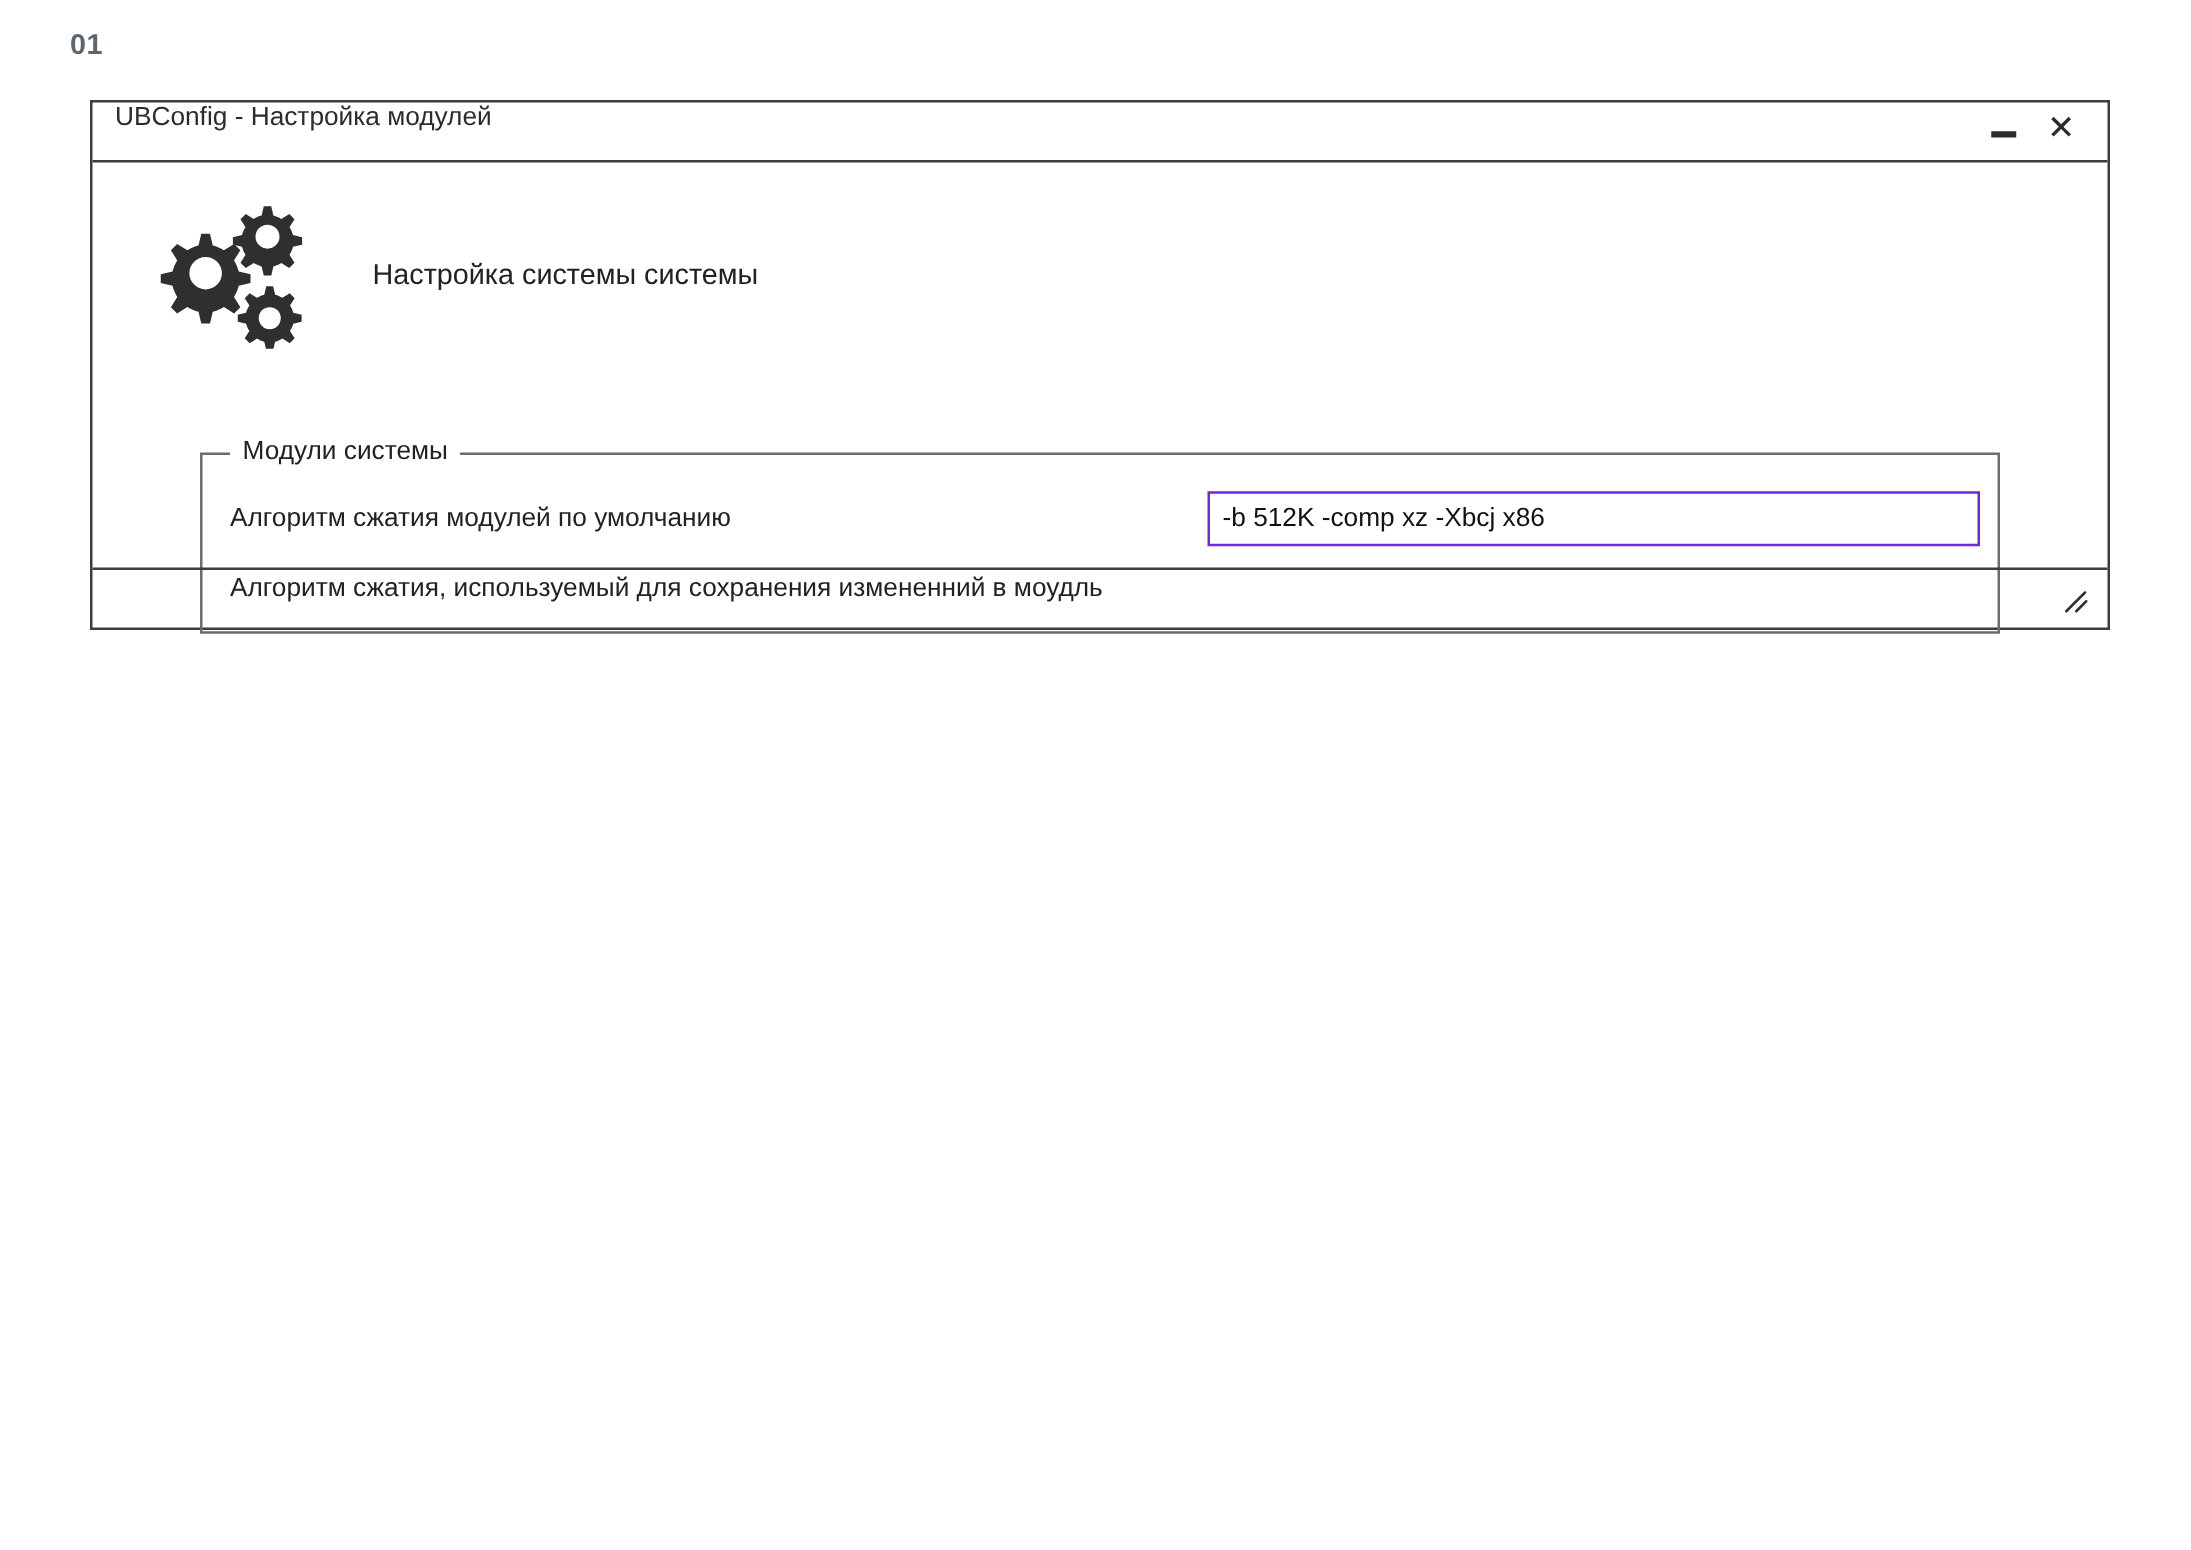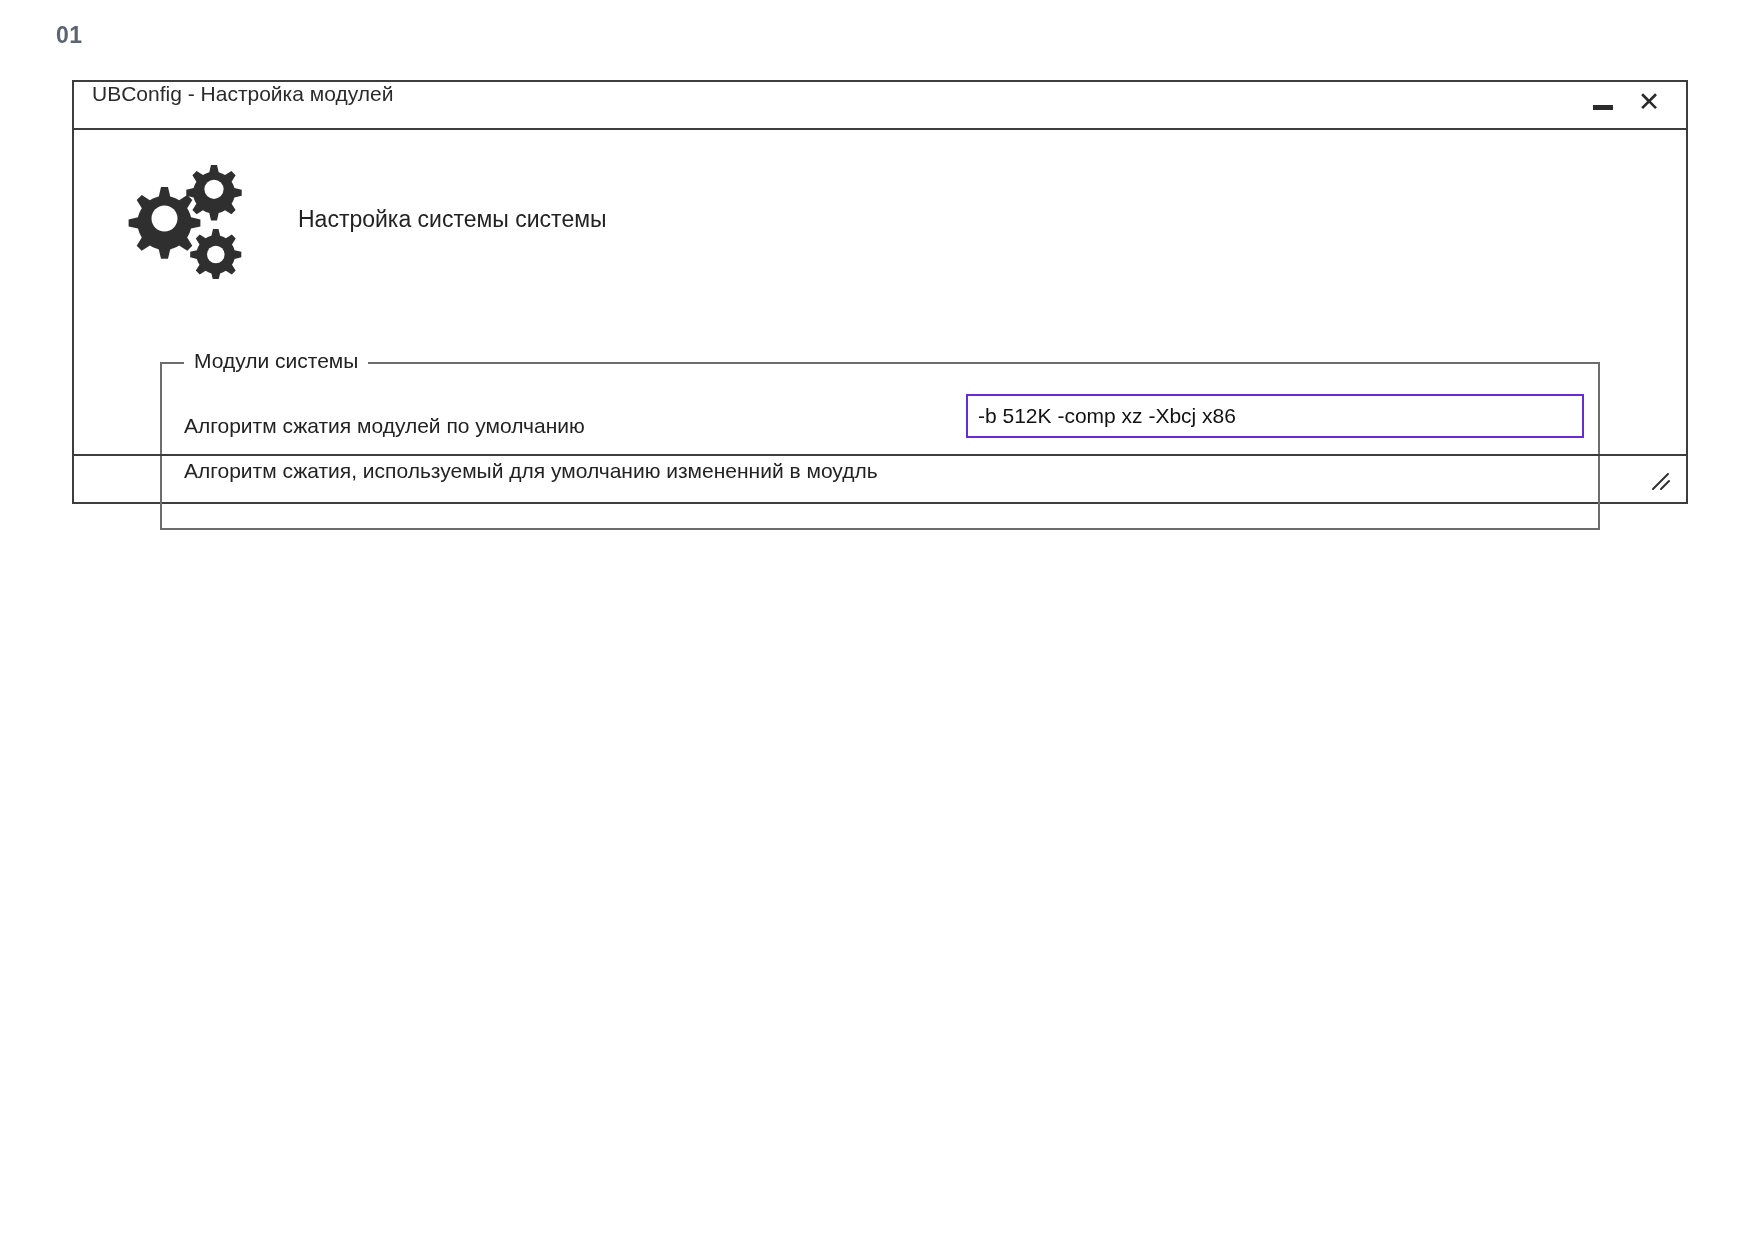--- a/index.html
+++ b/index.html
@@ -97,21 +97,21 @@
     font-size: 23px;
     color: #222;
     margin-left: 52px;
   }
 
   #group-box {
     position: absolute;
     left: 86px;
     top: 232px;
     width: 1440px;
-    height: 168px;
+    height: 145px;
     border: 2px solid #6d6d6d;
     box-sizing: border-box;
   }
   #group-legend {
     position: absolute;
     left: 22px;
     top: -15px;
     background: #ffffff;
     padding: 0 10px;
     font-size: 21px;
@@ -120,21 +120,21 @@
   }
 
   .field-row {
     position: absolute;
     left: 22px;
     right: 14px;
     height: 46px;
     display: flex;
     align-items: center;
   }
-  .field-row.row-1 { top: 28px; align-items: flex-end; }
+  .field-row.row-1 { top: 28px; }
   .field-row.row-2 { top: 84px; }
 
   .field-label {
     font-size: 21px;
     color: #222;
     white-space: nowrap;
     flex: 0 0 auto;
   }
   .field-input {
     position: absolute;
@@ -209,21 +209,21 @@
 
     <div id="group-box">
       <div id="group-legend">Модули системы</div>
 
       <div class="field-row row-1">
         <div class="field-label">Алгоритм сжатия модулей по умолчанию</div>
         <input class="field-input" type="text" value="-b 512K -comp xz -Xbcj x86" style="">
       </div>
 
       <div class="field-row row-2">
-        <div class="field-label">Алгоритм сжатия, используемый для умолчанию измененний в моудль</div>
+        <div class="field-label">Алгоритм сжатия, используемый для сохранения измененний в моудль</div>
       </div>
     </div>
 
     <div id="statusbar">
       <span id="resize-grip">
         <svg viewBox="0 0 26 26" width="26" height="26" aria-hidden="true">
           <g stroke="#2f2f2f" stroke-width="2" stroke-linecap="round">
             <line x1="5" y1="21" x2="20" y2="6"></line>
             <line x1="13" y1="21" x2="21" y2="13"></line>
           </g>

